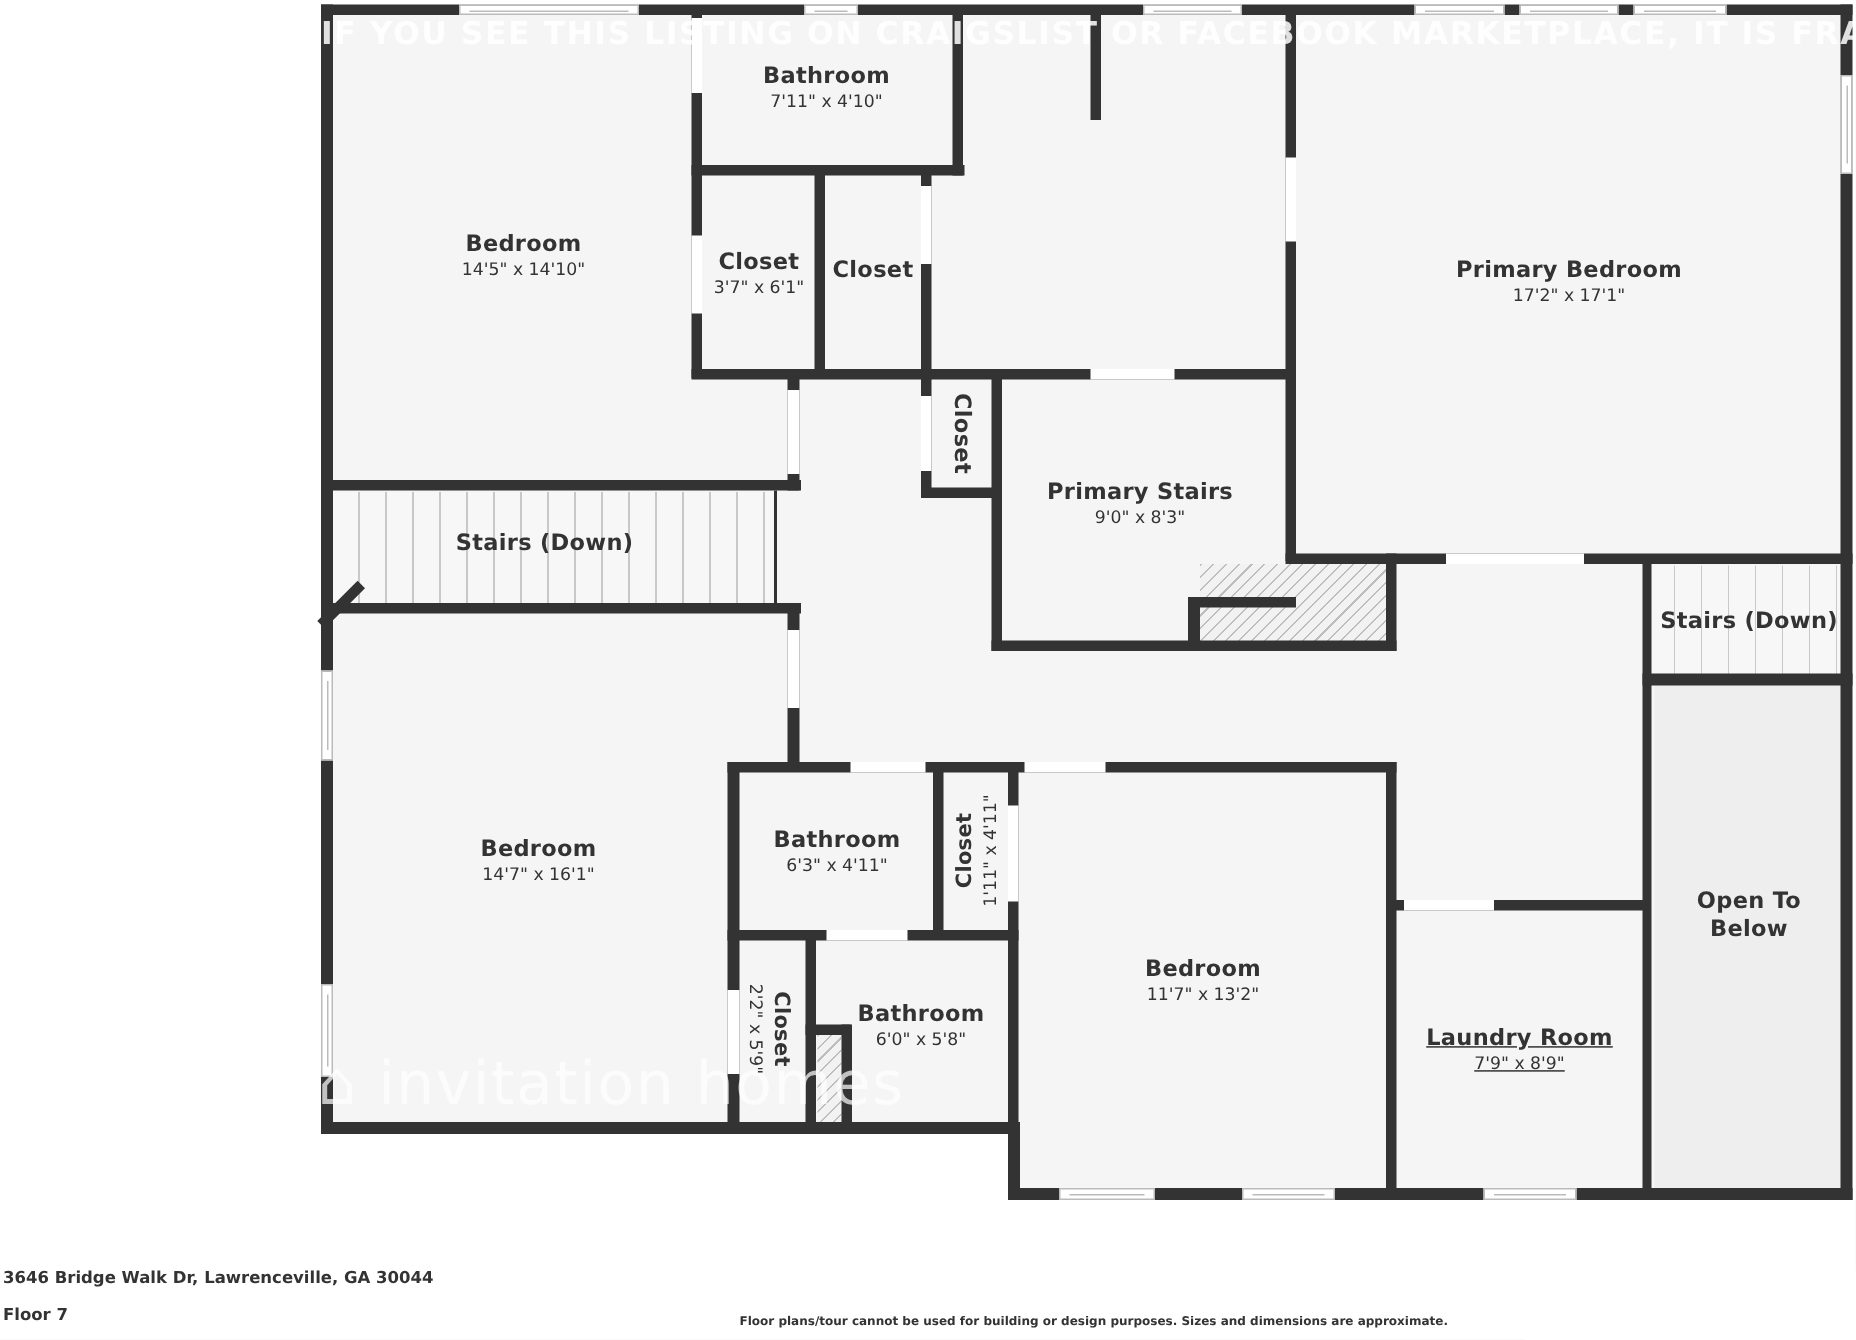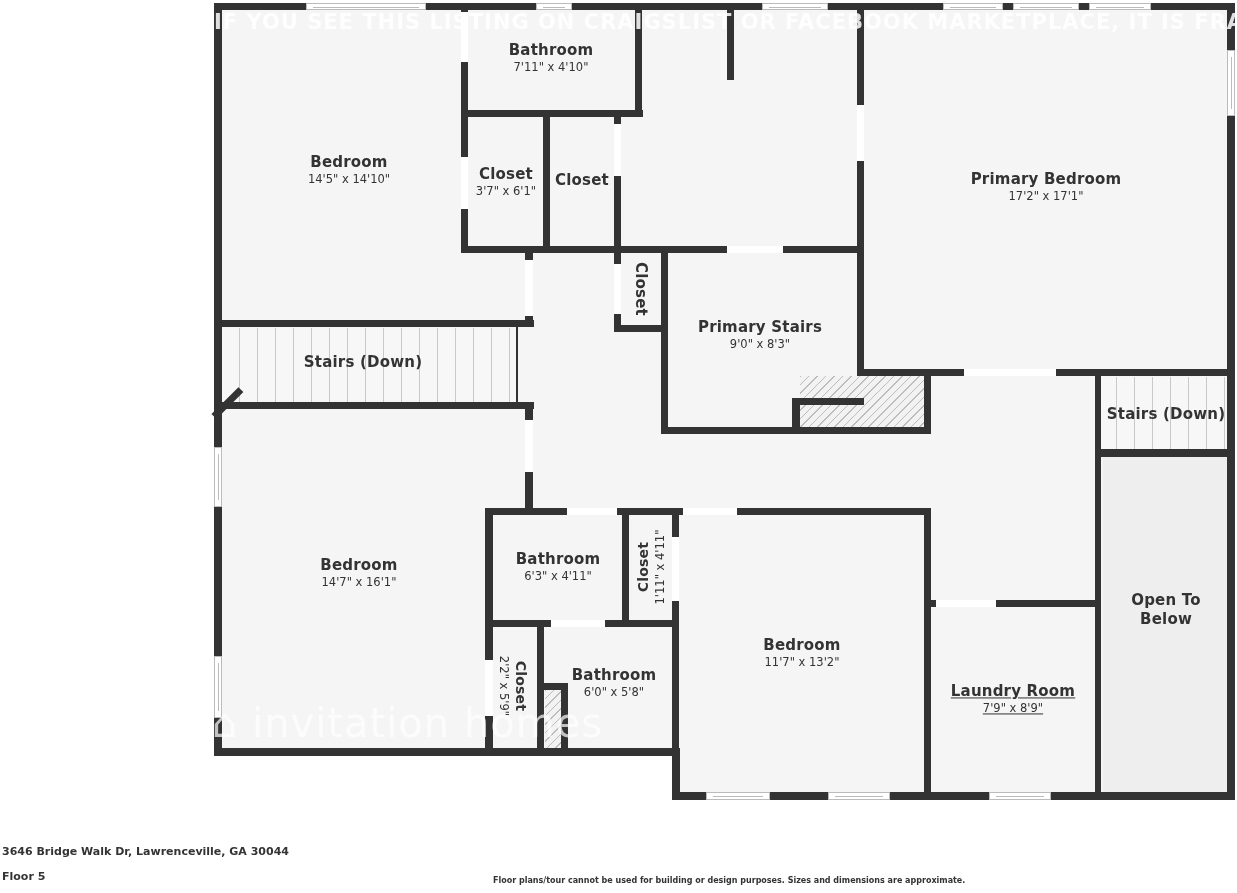--- a/index.html
+++ b/index.html
@@ -191,14 +191,14 @@
   <div class="label" style="left:1013px;top:699px;text-decoration:underline;">
     <span class="name">Laundry Room</span>
     <span class="dim">7'9" x 8'9"</span>
   </div>
   <div class="label" style="left:1166px;top:610px;white-space:normal;width:80px;">
     <span class="name">Open To Below</span>
   </div>
 </div>
 
 <div class="footer-addr">3646 Bridge Walk Dr, Lawrenceville, GA 30044</div>
-<div class="footer-floor">Floor 5</div>
+<div class="footer-floor">Floor 7</div>
 <div class="footer-note">Floor plans/tour cannot be used for building or design purposes. Sizes and dimensions are approximate.</div>
 
 </body></html>

